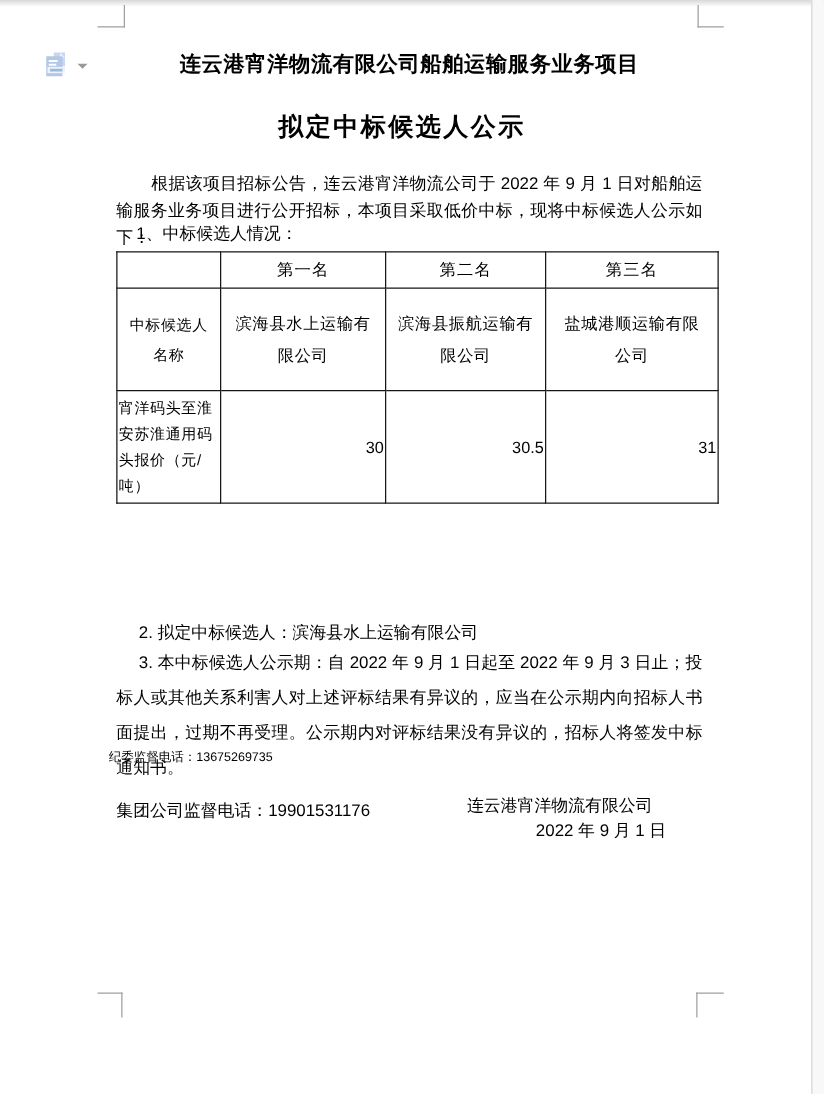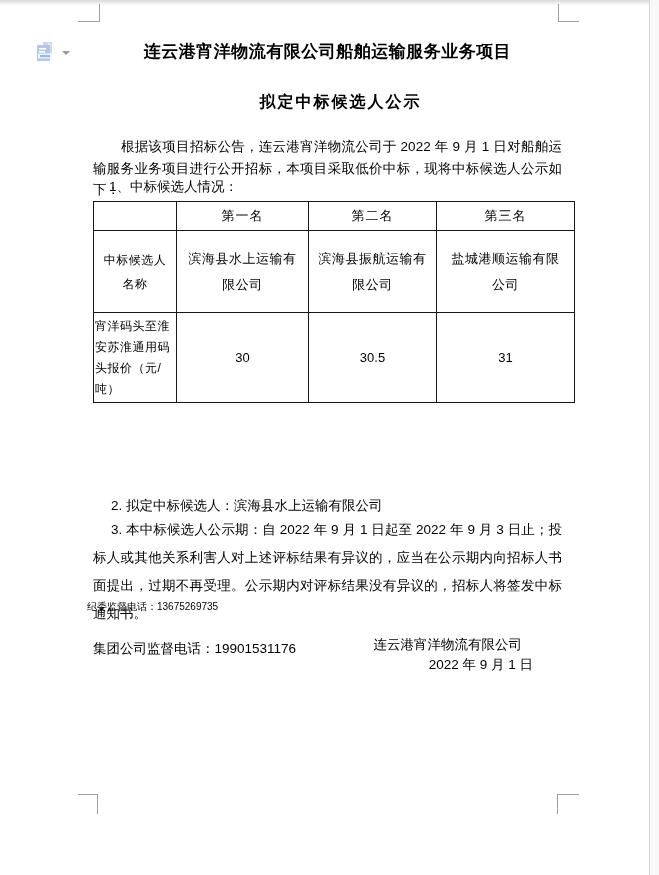--- a/index.html
+++ b/index.html
@@ -31,22 +31,22 @@
     border-left:4px solid transparent;border-right:4px solid transparent;
     border-top:4px solid #999999;
   }
 
   .title1{
     position:absolute;left:93px;top:40px;width:469px;
     font-size:17px;font-weight:bold;text-align:center;
     letter-spacing:0.5px;line-height:24px;
   }
   .title2{
-    position:absolute;left:106px;top:90px;width:469px;
-    font-size:16px;font-weight:bold;text-align:center;
+    position:absolute;left:87px;top:90px;width:469px;
+    font-size:20px;font-weight:bold;text-align:center;
     letter-spacing:2px;line-height:24px;
   }
   .intro{
     position:absolute;left:93px;top:136px;width:469px;
     font-size:13.5px;line-height:21.5px;
     text-align:justify;text-indent:28px;
   }
   .item1{
     position:absolute;left:93px;top:178px;width:469px;
     font-size:13.5px;line-height:17px;text-indent:16px;
@@ -61,21 +61,21 @@
   td.hdr{font-size:13px;text-align:center;letter-spacing:1px;}
   td.lbl{
     font-size:12px;letter-spacing:0.5px;line-height:21px;
     padding:1px;white-space:pre-line;text-align:left;
   }
   td.lbl.center{text-align:center;line-height:24px;}
   td.name{
     font-size:13px;letter-spacing:0.5px;line-height:26px;
     text-align:center;white-space:pre-line;padding:0 5px;
   }
-  td.num{font-size:13px;text-align:center;}
+  td.num{font-size:13px;text-align:right;}
   .item2{
     position:absolute;left:93px;top:497px;width:469px;
     font-size:13.5px;line-height:17px;text-indent:18px;
   }
   .item3{
     position:absolute;left:93px;top:516px;width:469px;
     font-size:13.5px;line-height:28px;text-align:justify;text-indent:18px;
   }
   .phone1{position:absolute;left:87px;top:598px;width:469px;font-size:10px;line-height:17px;}
   .phone2{position:absolute;left:93px;top:616px;width:469px;font-size:13.5px;line-height:17px;margin-top:24px;}

